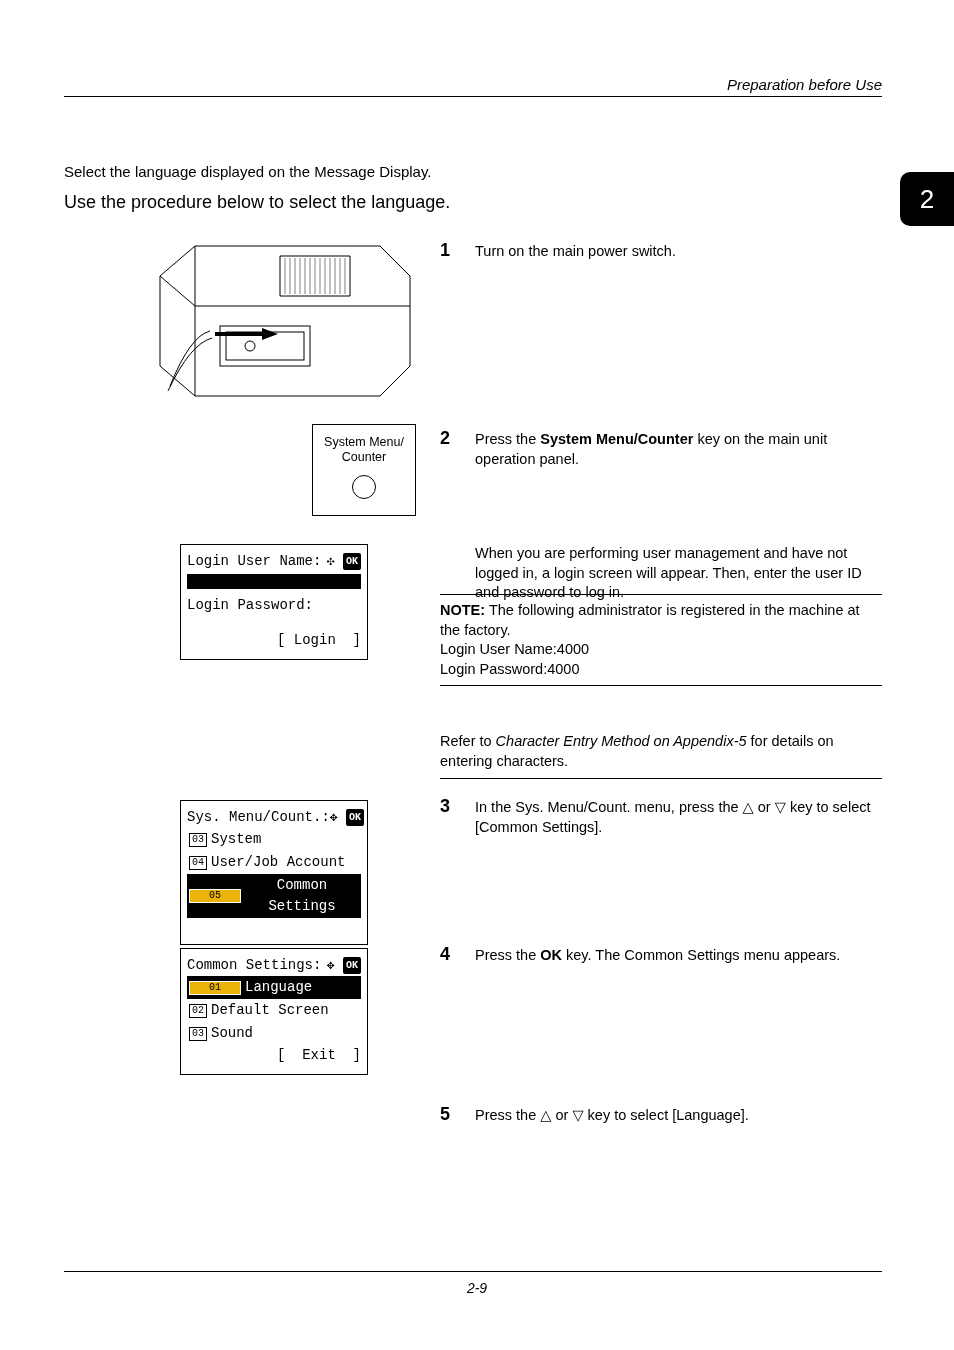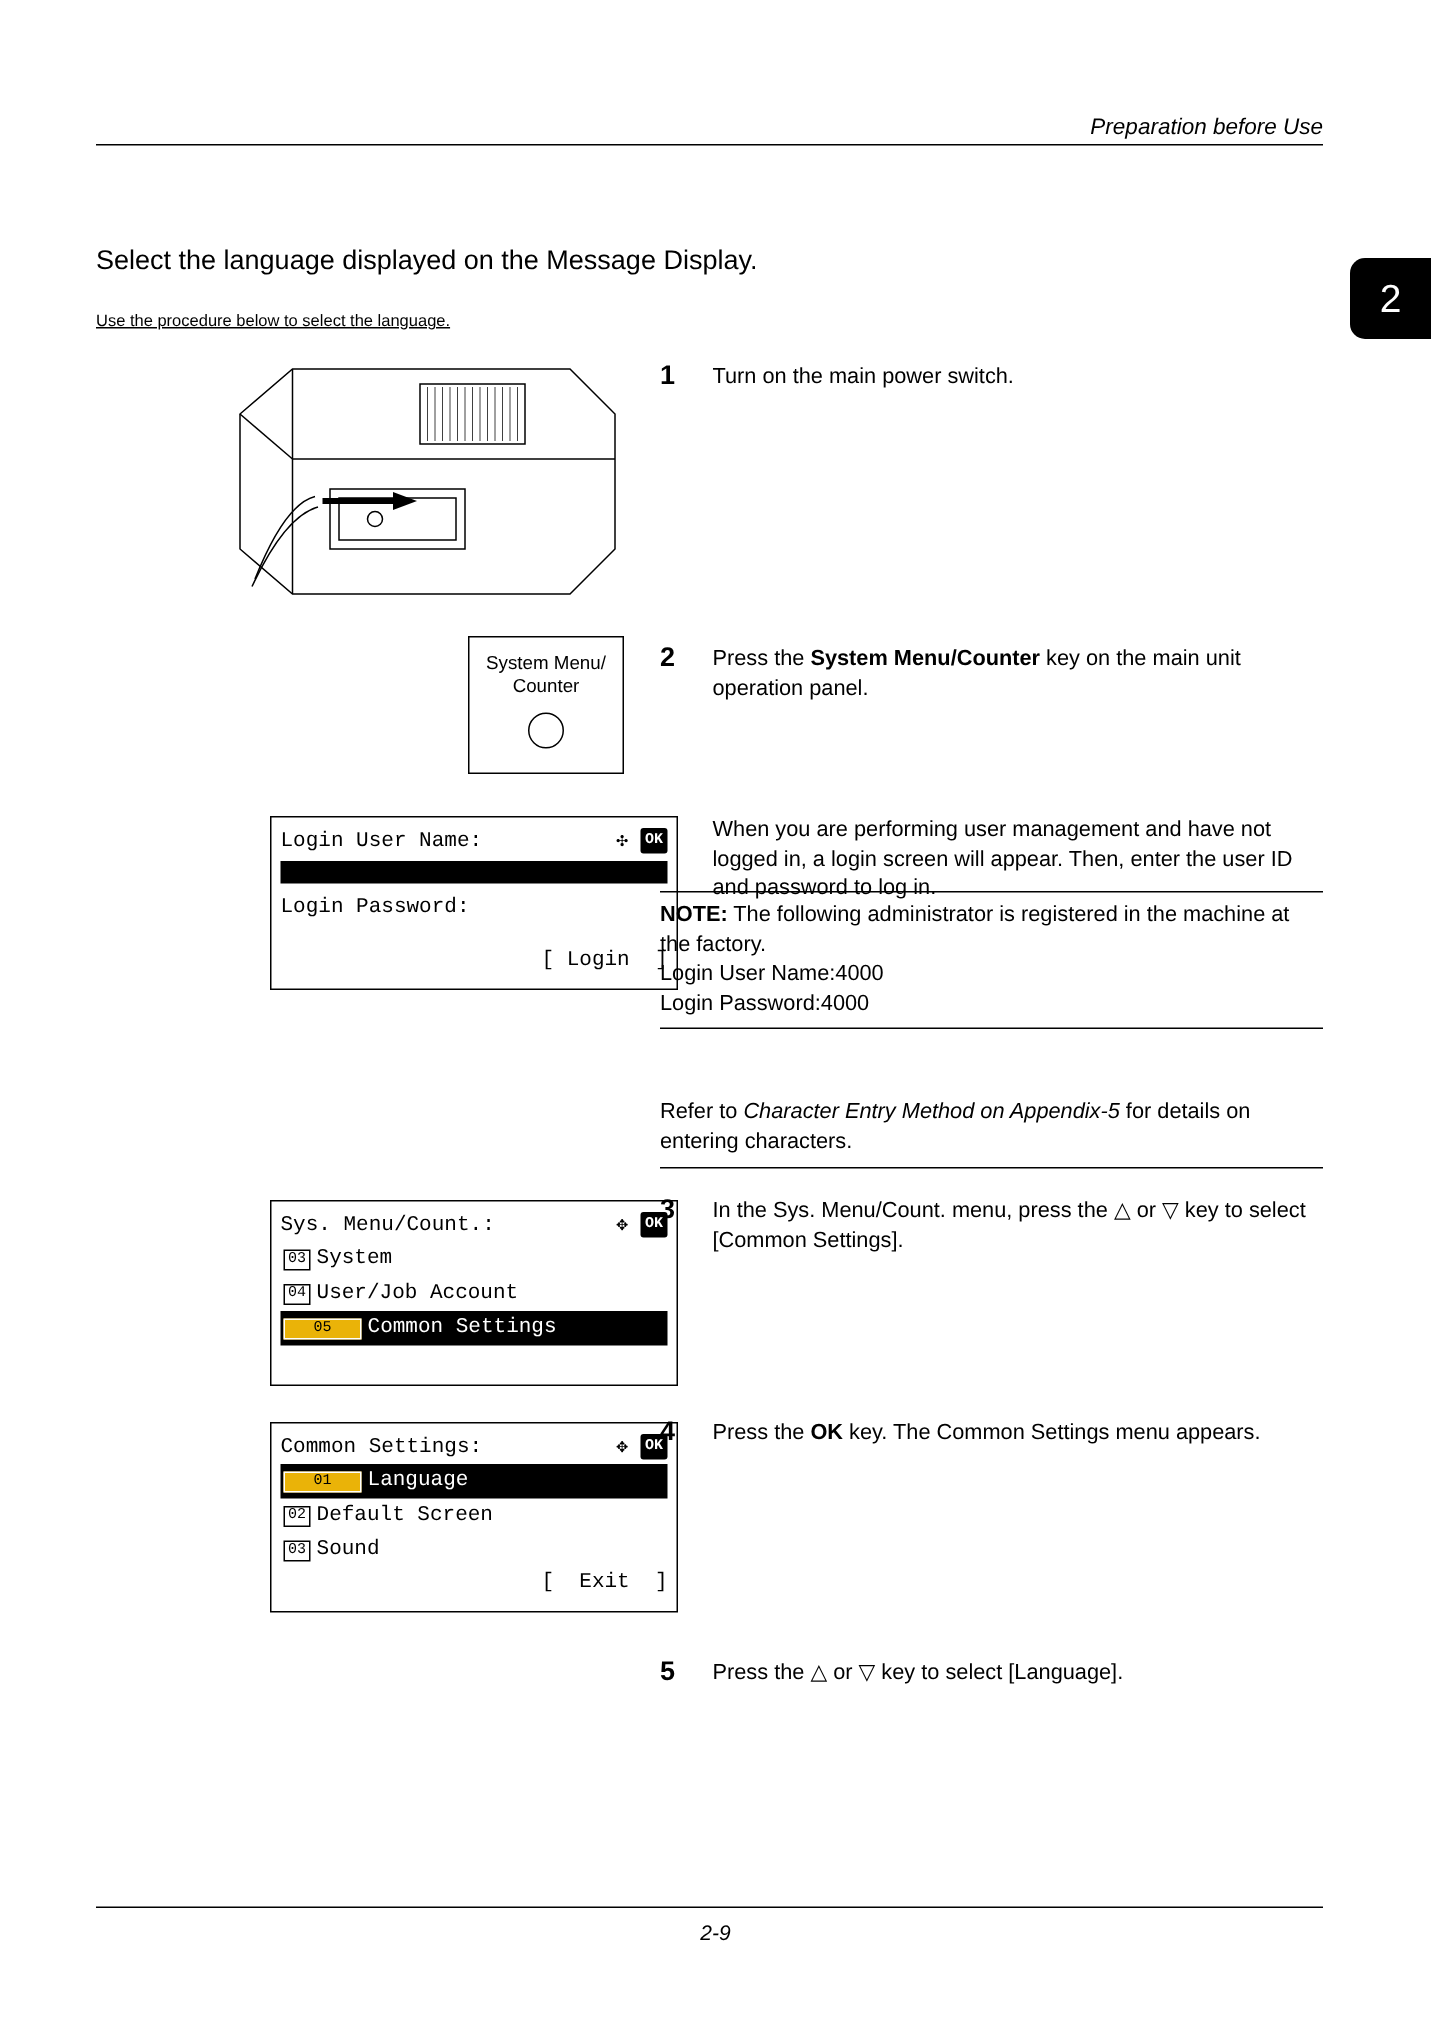--- a/index.html
+++ b/index.html
@@ -2,39 +2,39 @@
 <html><head>
 <meta charset="utf-8">
 <style>
   * { box-sizing: border-box; margin: 0; padding: 0; }
   html, body { width: 954px; height: 1350px; background: #fff; font-family: Arial, Helvetica, sans-serif; color: #000; }
   .page { position: relative; width: 954px; height: 1350px; }
   .running-head { position: absolute; top: 76px; right: 72px; font-style: italic; font-size: 15px; }
   .top-rule { position: absolute; top: 96px; left: 64px; right: 72px; border-top: 1px solid #000; }
   .chapter-tab { position: absolute; top: 172px; right: 0; width: 54px; height: 54px; background: #000; border-radius: 10px 0 0 10px; color: #fff; text-align: center; font-size: 26px; line-height: 54px; }
   .section-title { position: absolute; top: 122px; left: 64px; font-size: 22px; font-weight: bold; }
-  .intro1 { position: absolute; top: 163px; left: 64px; font-size: 18px; }
-  .intro2 { position: absolute; top: 208px; left: 64px; font-size: 11px; text-decoration: underline; }
+  .intro1 { position: absolute; top: 163px; left: 64px; font-size: 15px; }
+  .intro2 { position: absolute; top: 192px; left: 64px; font-size: 18px; }
   .step-num { position: absolute; left: 440px; font-weight: bold; font-size: 18px; }
   .step-text { font-size: 14.5px; line-height: 1.35; }
   .step-block { position: absolute; left: 475px; right: 72px; }
   .note-block { position: absolute; left: 440px; right: 72px; border-top: 1px solid #000; border-bottom: 1px solid #000; padding: 6px 0; font-size: 14.5px; line-height: 1.35; }
   .italic { font-style: italic; margin-top: 16px; }
   .bold { font-weight: bold; }
   .footer-rule { position: absolute; bottom: 78px; left: 64px; right: 72px; border-top: 1px solid #000; }
   .page-num { position: absolute; bottom: 54px; left: 0; right: 0; text-align: center; font-style: italic; font-size: 14px; }
 
   
   .machine-fig { position: absolute; top: 236px; left: 150px; width: 265px; height: 166px; }
   .machine-fig svg { width: 100%; height: 100%; }
 
   .button-fig { position: absolute; top: 424px; left: 312px; width: 104px; height: 92px; border: 1px solid #000; text-align: center; font-size: 12.5px; padding-top: 10px; line-height: 1.2; }
   .small-circle { width: 24px; height: 24px; border-radius: 50%; border: 1px solid #000; margin: 10px auto 0; }
 
-  .lcd { position: absolute; left: 180px; width: 272px; border: 1px solid #000; font-family: "Courier New", monospace; font-size: 14px; padding: 6px 6px 8px 6px; line-height: 1.5; }
+  .lcd { position: absolute; left: 180px; width: 188px; border: 1px solid #000; font-family: "Courier New", monospace; font-size: 14px; padding: 6px 6px 8px 6px; line-height: 1.5; }
   .lcd-row { display: flex; justify-content: space-between; align-items: center; white-space: pre; }
   .inv-row { background: #000; color: #fff; padding: 0 2px; }
   .ok-badge { display: inline-block; background: #000; color: #fff; font-size: 10px; font-weight: bold; padding: 1px 3px; border-radius: 2px; vertical-align: middle; }
   .nav-icon { display: inline-block; font-size: 13px; vertical-align: middle; }
   .black-bar { background: #000; height: 15px; margin: 2px 0 6px 0; }
   .num-box { display: inline-block; border: 1px solid #000; font-size: 10px; padding: 0 2px; margin-right: 4px; height: 14px; line-height: 12px; vertical-align: middle; }
   .num-box-inv { display: inline-block; border: 1px solid #fff; font-size: 10px; padding: 0 19px; margin-right: 4px; height: 14px; line-height: 12px; vertical-align: middle; background: #eab308; color: #000; }
   .lcd-listrow { display: flex; align-items: center; padding: 1px 2px; text-align: center; }
 
   .triangle { font-family: Arial, sans-serif; }

